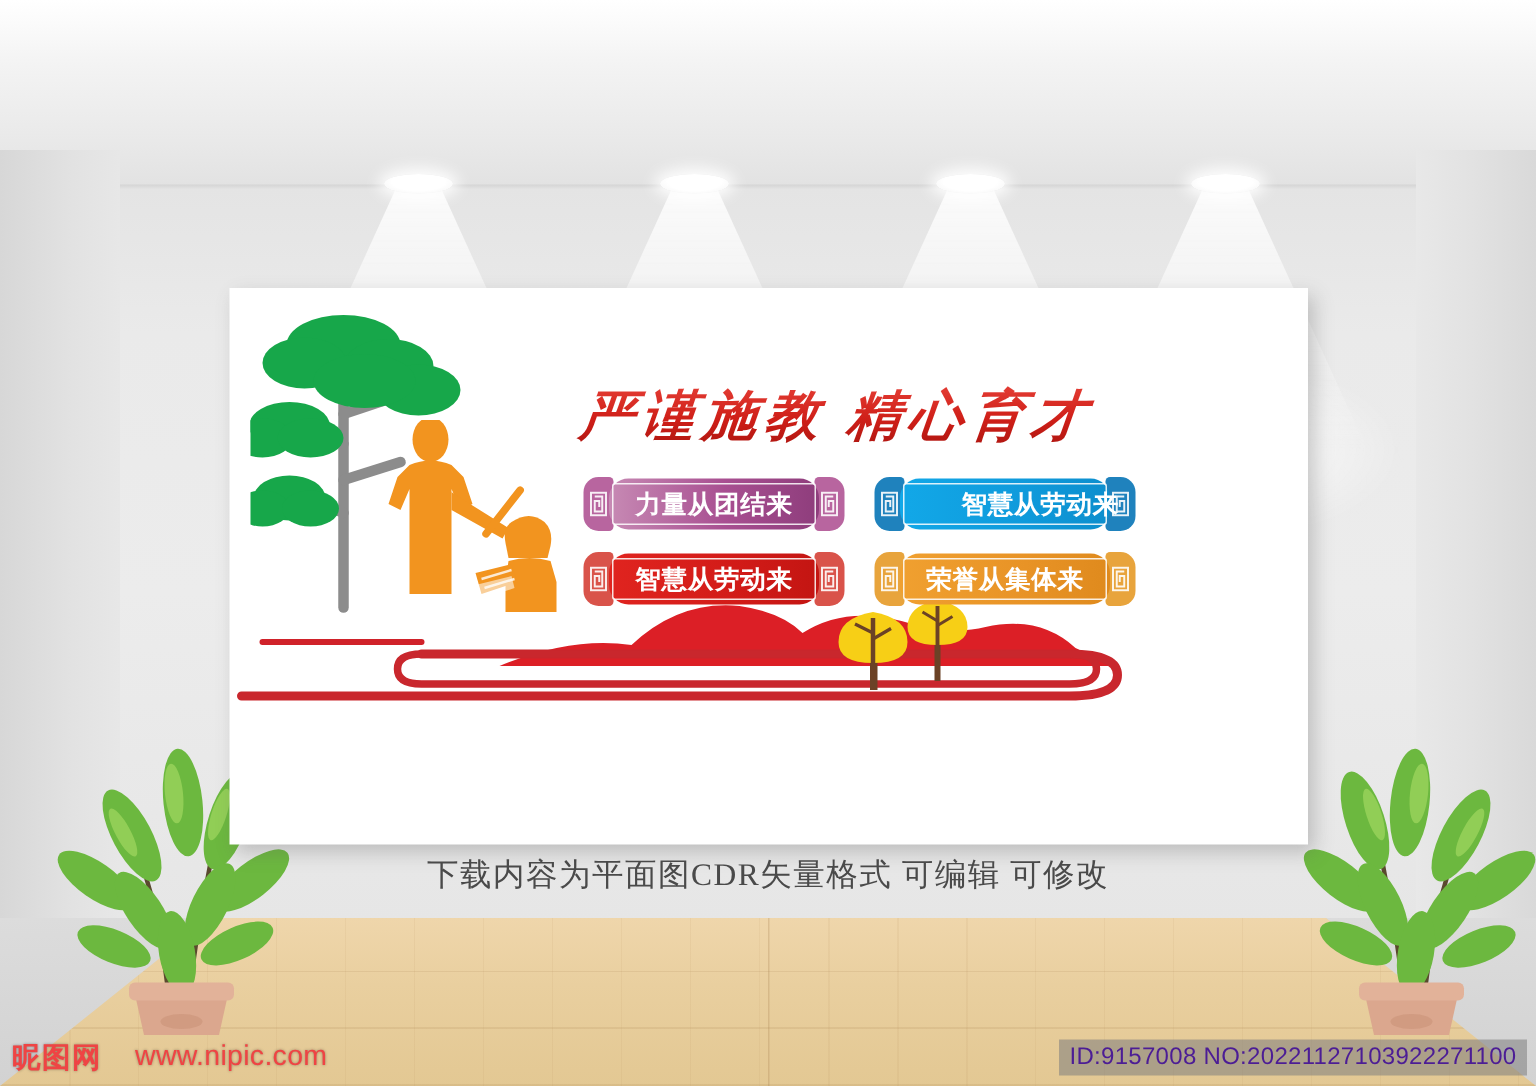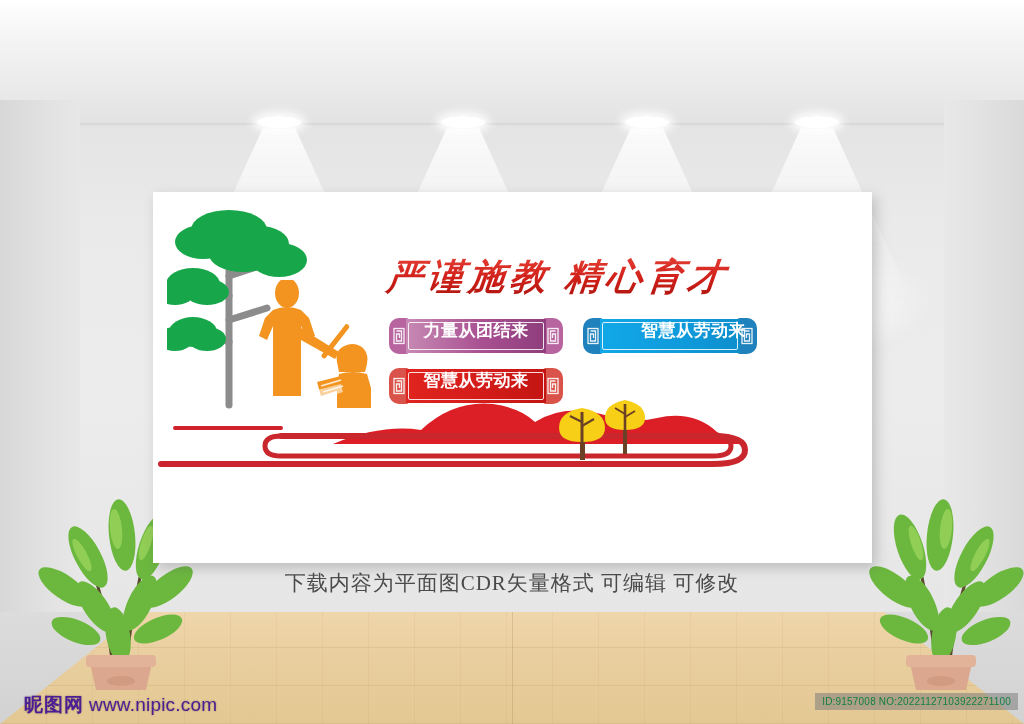--- a/index.html
+++ b/index.html
@@ -109,22 +109,22 @@
     display:flex;align-items:center;justify-content:center;
   }
   .banner .cap{
     position:absolute;top:0;width:20px;height:36px;
     display:flex;align-items:center;justify-content:center;
   }
   .banner .cap.l{left:0;border-radius:10px 3px 3px 10px;}
   .banner .cap.r{right:0;border-radius:3px 10px 10px 3px;}
   .banner .body{
     position:absolute;left:17px;right:17px;top:1px;bottom:1px;
-    display:flex;justify-content:center;
-    border-radius:0;
+    display:flex;align-items:center;justify-content:center;
+    border-radius:13px;
   }
   .banner .body .inner{
     position:absolute;left:2px;right:2px;top:3px;bottom:3px;
     border:1px solid rgba(255,255,255,.85);border-radius:2px;
     pointer-events:none;
   }
   .banner .txt{
     position:relative;z-index:2;
     font-family:"Liberation Sans", sans-serif;
     font-size:17px;font-weight:bold;color:#ffffff;letter-spacing:.5px;
@@ -145,34 +145,33 @@
   .scene{position:absolute;left:0;top:196px;width:719px;height:80px;}
 
   
   .caption{
     position:absolute;left:0;top:566px;width:1024px;height:34px;
     display:flex;align-items:center;justify-content:center;
     font-family:"Liberation Serif", serif;
     font-size:21px;color:#4a4a4a;letter-spacing:1px;white-space:nowrap;
   }
   .wm{
-    position:absolute;left:8px;top:692px;display:flex;align-items:center;gap:5px;
-    color:#4c1d95;
-    margin-left:16px;
+    position:absolute;left:8px;top:692px;display:flex;align-items:center;gap:22px;
+    color:#ef4444;
   }
   .wm-cn{
     font-family:"Liberation Serif", serif;font-size:19px;font-weight:bold;letter-spacing:1px;
     text-shadow:0 0 2px rgba(0,0,0,.35);
   }
   .wm-url{font-family:"Liberation Sans", sans-serif;font-size:19px;letter-spacing:.2px;
     text-shadow:0 0 2px rgba(0,0,0,.35);}
   .idtag{
     position:absolute;right:6px;top:693px;
     background:rgba(125,125,125,.55);
-    color:#15803d;font-size:10px;font-family:"Liberation Sans", sans-serif;
+    color:#4c1d95;font-size:16px;font-family:"Liberation Sans", sans-serif;
     padding:3px 7px;white-space:nowrap;letter-spacing:.2px;
   }
 </style>
 </head>
 <body>
 
 <div class="stage">
 
   <div class="room">
     <div class="backwall"></div>
@@ -397,20 +396,42 @@
                 <path d="M9.5 5 H4.5 V15 H9.5 V8 H6.5 V12"></path>
               </g>
             </svg>
           </div>
           <div class="body">
             <span class="inner"></span>
             <span class="txt">智慧从劳动来</span>
           </div>
         </div>
 
+        <div class="banner b-orange" style="left:194px;top:50px;">
+          <div class="cap l">
+            <svg class="meander" width="14" height="20" viewBox="0 0 14 20">
+              <g fill="none" stroke="#ffffff" stroke-width="1.3" opacity=".9">
+                <rect x="2" y="2.5" width="10" height="15"></rect>
+                <path d="M4.5 5 H9.5 V15 H4.5 V8 H7.5 V12"></path>
+              </g>
+            </svg>
+          </div>
+          <div class="cap r">
+            <svg class="meander" width="14" height="20" viewBox="0 0 14 20">
+              <g fill="none" stroke="#ffffff" stroke-width="1.3" opacity=".9">
+                <rect x="2" y="2.5" width="10" height="15"></rect>
+                <path d="M9.5 5 H4.5 V15 H9.5 V8 H6.5 V12"></path>
+              </g>
+            </svg>
+          </div>
+          <div class="body">
+            <span class="inner"></span>
+            <span class="txt">荣誉从集体来</span>
+          </div>
+        </div>
 
       </div>
     </div>
   </div>
 
   <div class="caption">下载内容为平面图CDR矢量格式 可编辑 可修改</div>
 
   <div class="wm">
     <span class="wm-cn">昵图网</span>
     <span class="wm-url">www.nipic.com</span>

